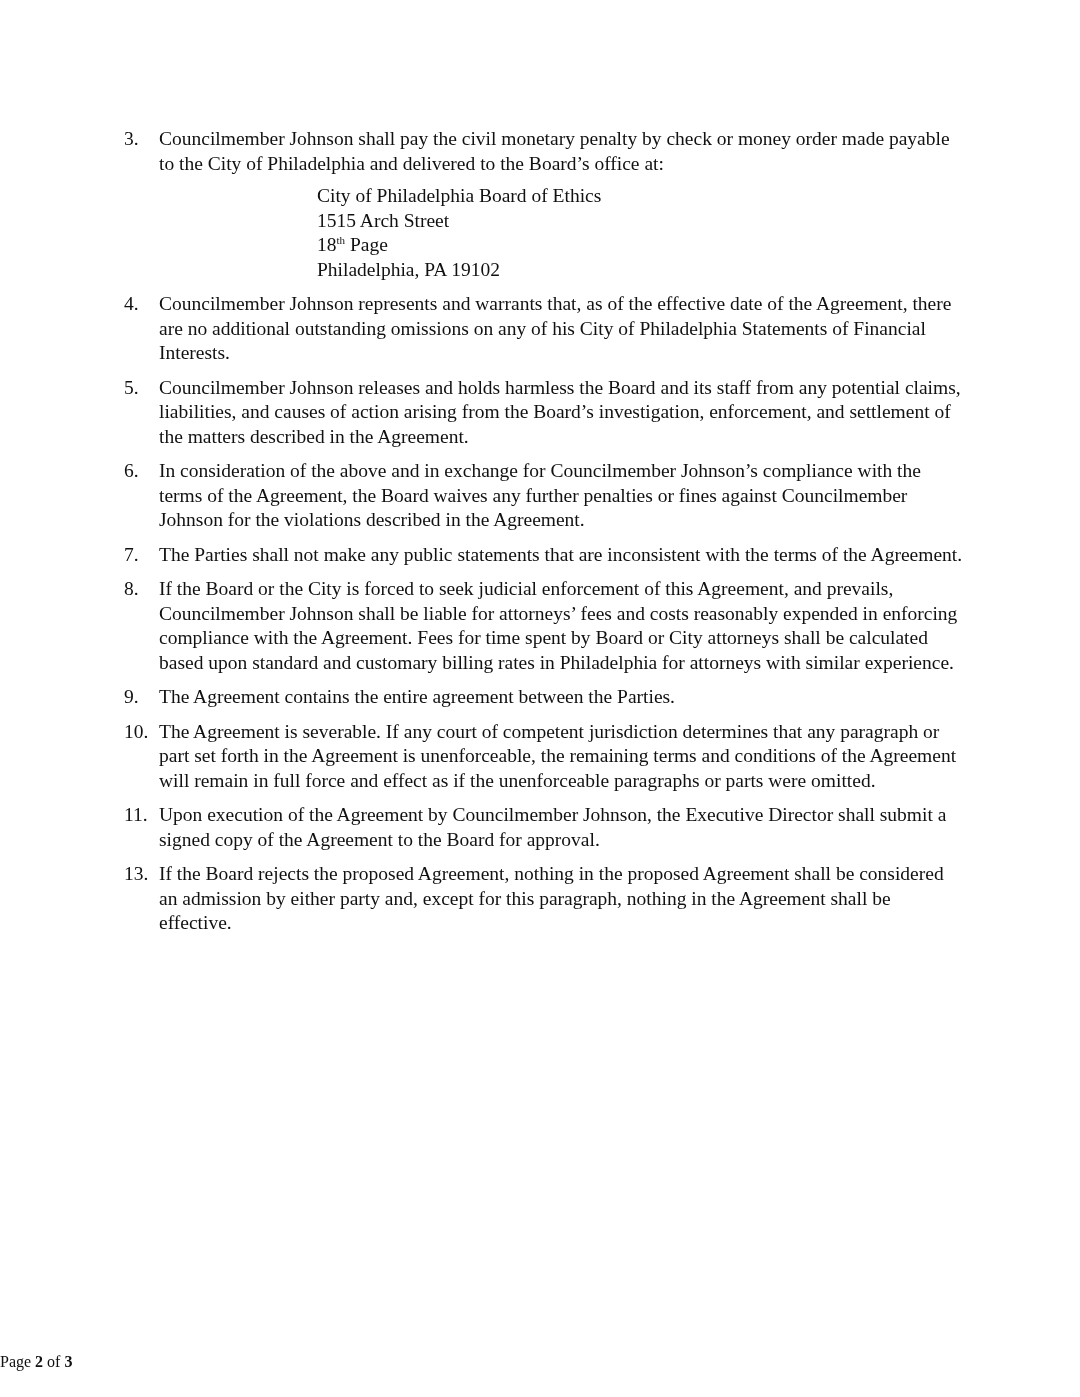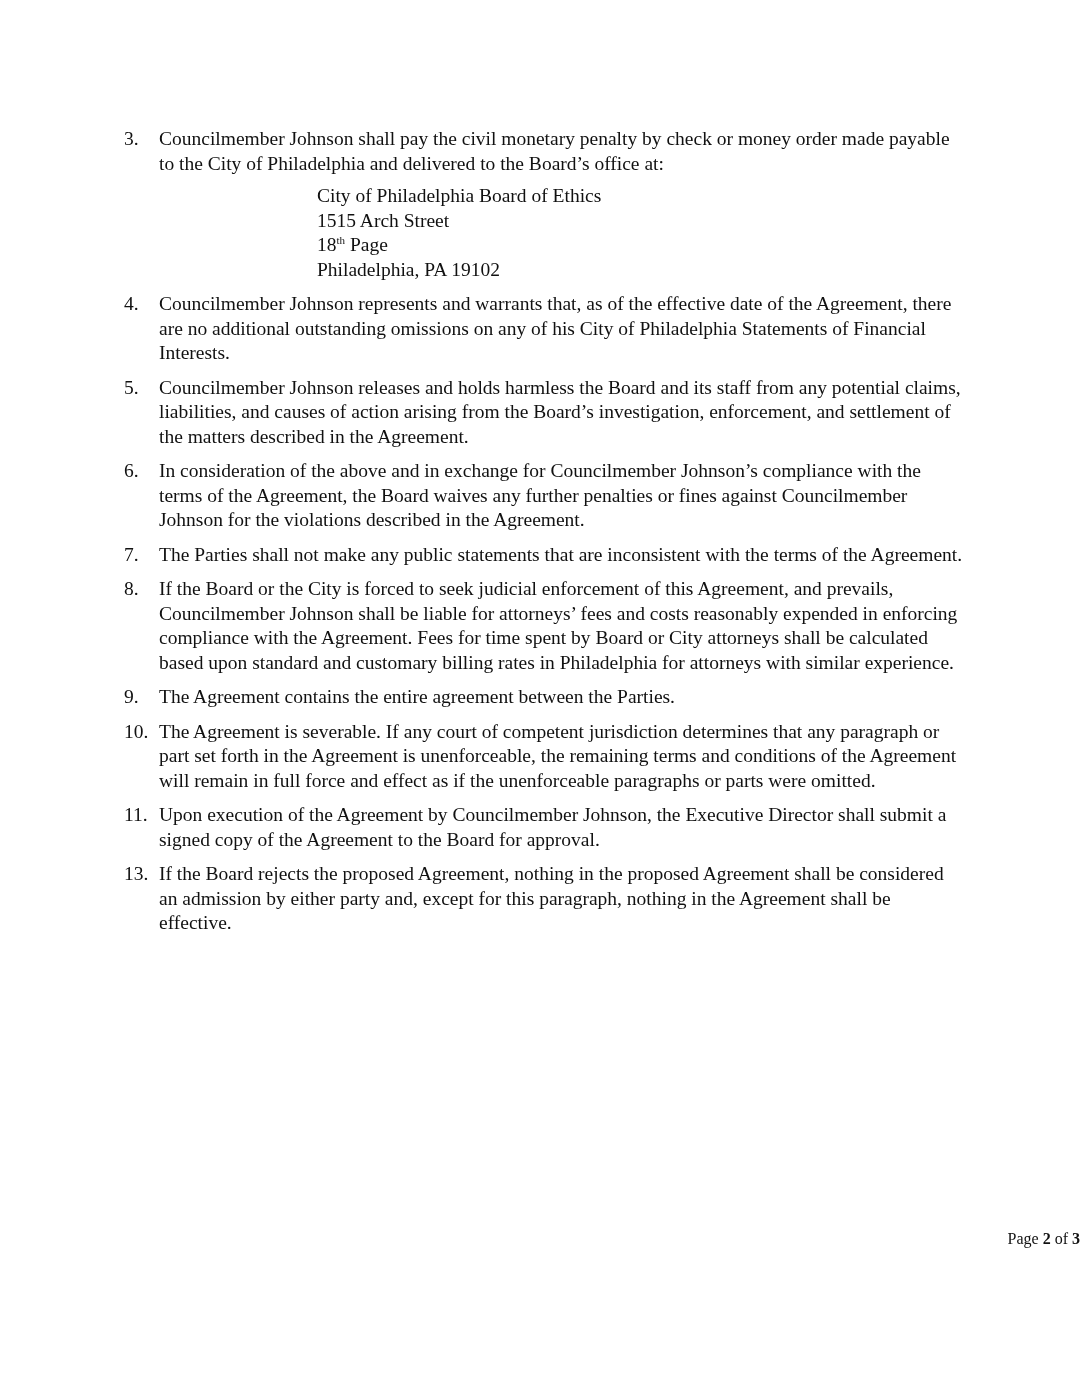--- a/index.html
+++ b/index.html
@@ -7,21 +7,21 @@
       width: 1080px; height: 1397px; position: relative; overflow: hidden;
       font-family: "Liberation Serif", serif; color: #111111;
     }
     .page { position: absolute; left: 0; top: 0; width: 1080px; height: 1397px; }
     .list { position: absolute; left: 124px; top: 127px; width: 840px; }
     .item { position: relative; padding-left: 35px; font-size: 19.5px; line-height: 24.5px; margin-bottom: 10px; }
     .num { position: absolute; left: 0; top: 0; width: 34px; }
     .address { margin: 8px 0 4px 158px; line-height: 24.5px; }
     .address div { white-space: nowrap; }
     sup { font-size: 11px; line-height: 0; vertical-align: super; text-align: right; }
-    .footer { position: absolute; top: 1230px; left: 0; width: 1080px; text-align: right; font-size: 16px; }
+    .footer { position: absolute; top: 1353px; left: 0; width: 1080px; text-align: left; font-size: 16px; }
     .footer b { font-weight: bold; }
   </style>
 </head>
 <body>
 
 <div class="page">
   <div class="list">
 
     <div class="item">
       <span class="num">3.</span>

